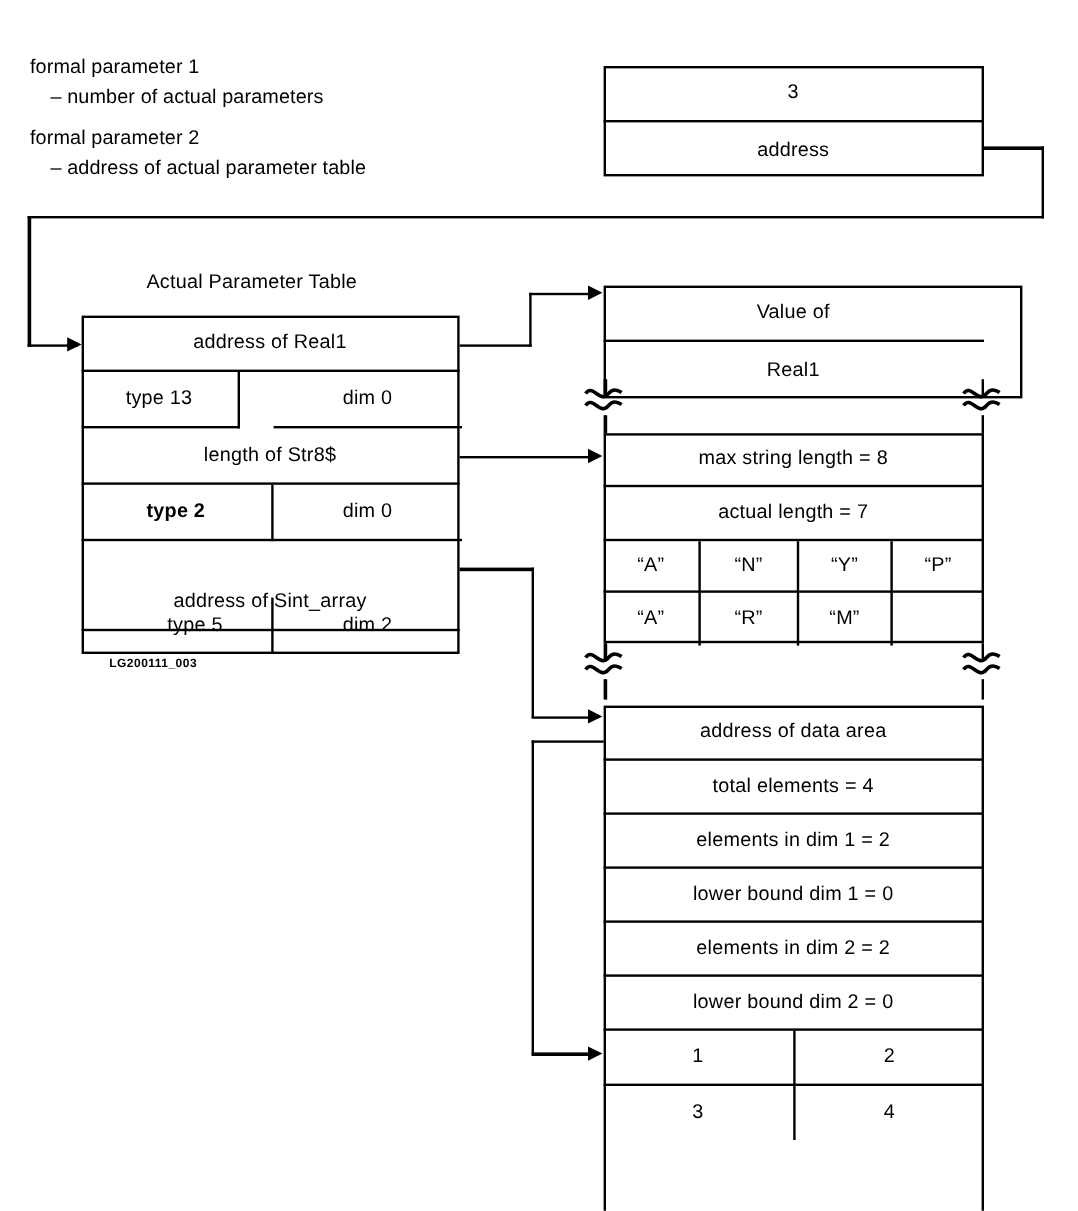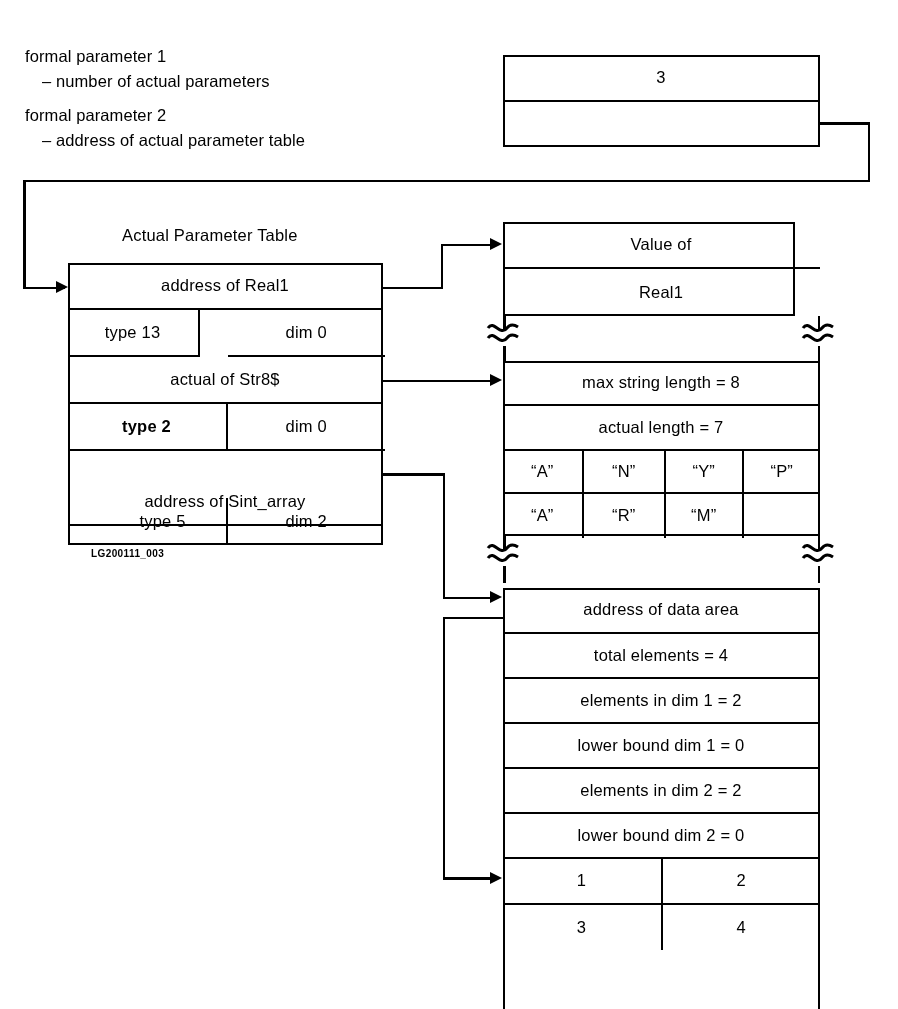--- a/index.html
+++ b/index.html
@@ -104,38 +104,39 @@
     <span class="sub">– number of actual parameters</span>
   </div>
 
   <div class="annot" style="left:25px; top:103px;">
     <span>formal parameter 2</span>
     <span class="sub">– address of actual parameter table</span>
   </div>
 
   <div class="box" style="left:503px; top:55px; width:317px; height:92px;">
     <div class="cell hb" style="left:-2.5px; top:-2.5px; width:317px; height:47px;">3</div>
+    <div class="cell" style="left:-2.5px; top:44.5px; width:317px; height:47px;">address</div>
   </div>
 
   <div class="h-line" style="left:819px; top:122px; width:51px;"></div>
   <div class="v-line" style="left:867.5px; top:122px; height:60px;"></div>
   <div class="h-line" style="left:23px; top:179.5px; width:847px;"></div>
   <div class="v-line" style="left:23px; top:179.5px; height:109px;"></div>
   <div class="h-line" style="left:23px; top:286.5px; width:42px;"></div>
   <div class="arrow-r" style="left:56px; top:281px;"></div>
 
   <div class="tbl-title" style="left:122px; top:226px;">Actual Parameter Table</div>
 
   <div class="box" style="left:68px; top:263px; width:315px; height:282px;">
 
     <div class="cell hb" style="left:-2.5px; top:-2.5px; width:315px; height:47px;">address of Real1</div>
     <div class="cell hb vr" style="left:-2.5px; top:44.5px; width:132px; height:47px;">type 13</div>
     <div class="cell hb" style="left:157.5px; top:44.5px; width:157.5px; height:47px;">dim 0</div>
 
-    <div class="cell hb" style="left:-2.5px; top:91.5px; width:315px; height:47px;">actual of Str8$</div>
+    <div class="cell hb" style="left:-2.5px; top:91.5px; width:315px; height:47px;">length of Str8$</div>
     <div class="cell hb vr" style="left:-2.5px; top:138.5px; width:160px; height:47px;font-weight:bold;">type 2</div>
     <div class="cell hb" style="left:157.5px; top:138.5px; width:157.5px; height:47px;">dim 0</div>
 
     <div class="cell hb" style="left:-2.5px; top:185.5px; width:315px; height:47px;margin-top:28px;">address of Sint_array</div>
     <div class="cell vr" style="left:-2.5px; top:232.5px; width:160px; height:47px;padding-left:32px;">type  5</div>
     <div class="cell" style="left:157.5px; top:232.5px; width:157.5px; height:47px;">dim 2</div>
   </div>
 
   <div class="caption" style="left:68px; top:548px;">LG200111_003</div>
 
@@ -150,21 +151,21 @@
   <div class="h-line" style="left:383px; top:473px; width:62px;"></div>
   <div class="v-line" style="left:442.5px; top:473px; height:125px;"></div>
   <div class="h-line" style="left:442.5px; top:596.5px; width:53px;"></div>
   <div class="arrow-r" style="left:490px; top:591px;"></div>
 
   <div class="h-line" style="left:442.5px; top:616.5px; width:62px;"></div>
   <div class="v-line" style="left:442.5px; top:616.5px; height:262px;"></div>
   <div class="h-line" style="left:442.5px; top:877px; width:53px;"></div>
   <div class="arrow-r" style="left:490px; top:871.5px;"></div>
 
-  <div class="box" style="left:503px; top:222px; width:292px; height:94px;">
+  <div class="box" style="left:503px; top:238px; width:349px; height:94px;">
     <div class="cell hb" style="left:-2.5px; top:-2.5px; width:317px; height:47px;">Value of</div>
     <div class="cell" style="left:-2.5px; top:44.5px; width:317px; height:47px;">Real1</div>
   </div>
 
   <div class="v-line" style="left:503px; top:316px; height:14px;"></div>
   <div class="v-line" style="left:503px; top:346px; height:16px;"></div>
   <div class="v-line" style="left:817.5px; top:316px; height:14px;"></div>
   <div class="v-line" style="left:817.5px; top:346px; height:16px;"></div>
   <svg class="squig" style="left:486px; top:316px;" viewBox="0 0 34 30">
     <path d="M2,12 C8,3 14,21 21,12 C25,7 29,9 32,11" fill="none" stroke="#000" stroke-width="3"></path>

